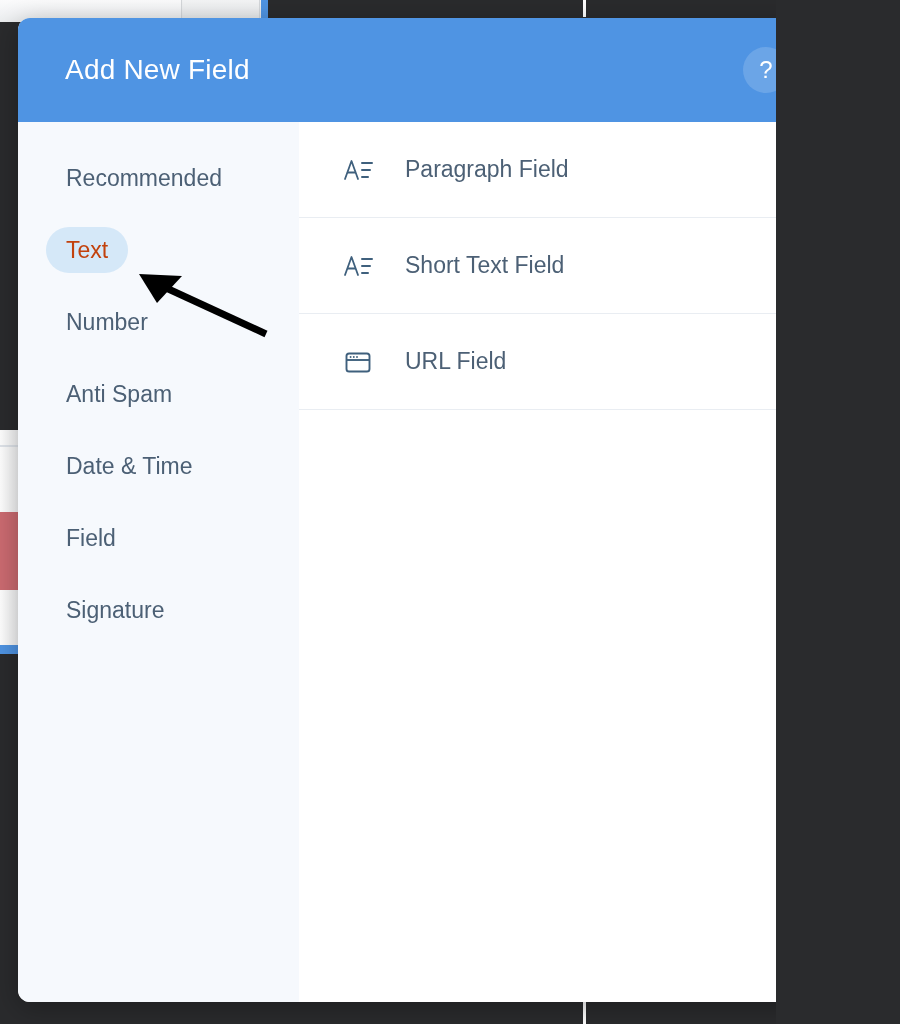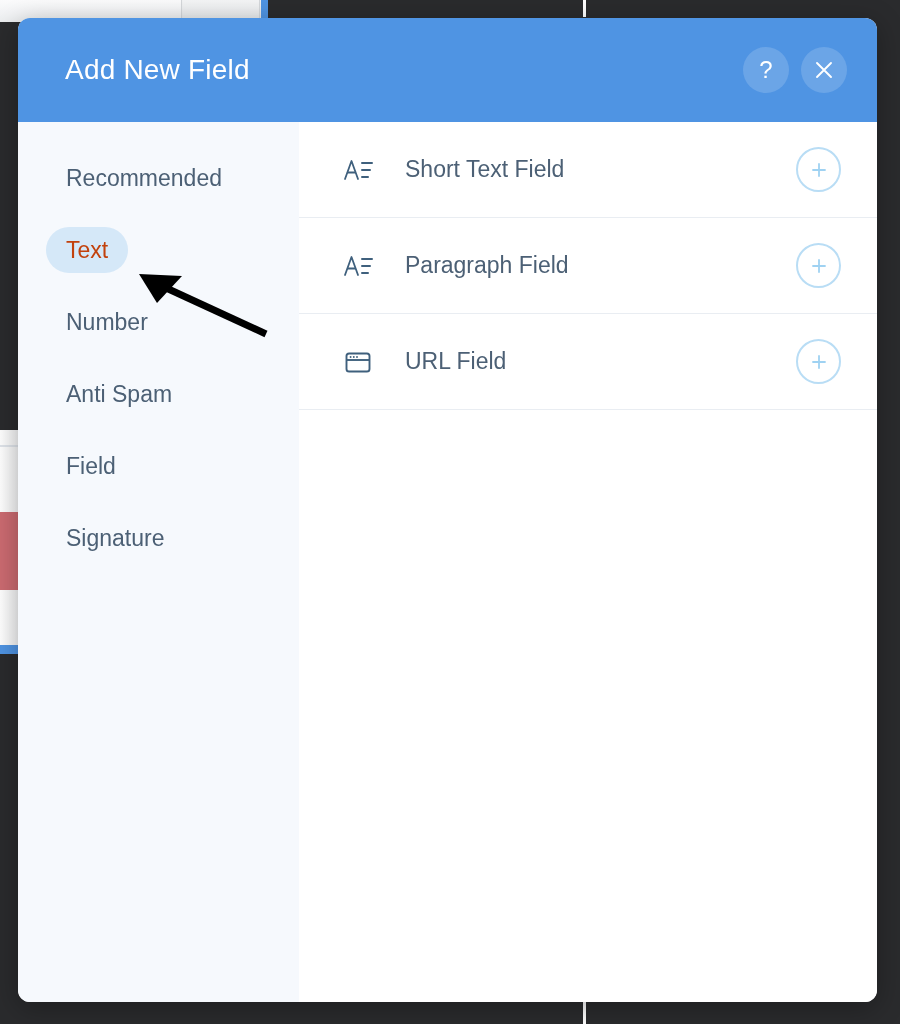--- a/index.html
+++ b/index.html
@@ -7,21 +7,21 @@
     padding: 0;
     width: 900px;
     height: 1024px;
     overflow: hidden;
     font-family: "Liberation Sans", sans-serif;
     background: #2a2b2d;
   }
 
   #root {
     position: relative;
-    width: 900px;
+    width: 776px;
     height: 1024px;
     background: #2a2b2d;
     overflow: hidden;
   }
 
   
   .bg-layer { position: absolute; inset: 0; }
 
   .bg-browser-chrome {
     position: absolute;
@@ -304,20 +304,25 @@
           </span>
         </div>
 
         <div class="side-item">
           <span class="pill">
             <span class="label">Anti Spam</span>
           </span>
         </div>
 
 
+        <div class="side-item">
+          <span class="pill">
+            <span class="label">Date &amp; Time</span>
+          </span>
+        </div>
 
         <div class="side-item">
           <span class="pill">
             <span class="label">Field</span>
           </span>
         </div>
 
 
         <div class="side-item">
           <span class="pill">
@@ -332,41 +337,41 @@
         <div class="field-row">
           <span class="field-icon">
             <svg width="30" height="26" viewBox="0 0 30 26">
               <path d="M2 22 L8.5 4 L15 22" stroke="#3f607d" stroke-width="1.8" fill="none" stroke-linecap="round" stroke-linejoin="round"></path>
               <path d="M4.8 15.5 L12.2 15.5" stroke="#3f607d" stroke-width="1.8" stroke-linecap="round"></path>
               <path d="M19 6 L29 6" stroke="#3f607d" stroke-width="2" stroke-linecap="round"></path>
               <path d="M19 13 L27 13" stroke="#3f607d" stroke-width="2" stroke-linecap="round"></path>
               <path d="M19 20 L25 20" stroke="#3f607d" stroke-width="2" stroke-linecap="round"></path>
             </svg>
           </span>
-          <span class="field-label">Short Text Field</span>
+          <span class="field-label">Paragraph Field</span>
           <span class="add-btn">
             <span>
               <svg width="20" height="20" viewBox="0 0 20 20">
                 <path d="M10 4 L10 16 M4 10 L16 10" stroke="#9fd2f2" stroke-width="1.8" stroke-linecap="round"></path>
               </svg>
             </span>
           </span>
         </div>
 
         <div class="field-row">
           <span class="field-icon">
             <svg width="30" height="26" viewBox="0 0 30 26">
               <path d="M2 22 L8.5 4 L15 22" stroke="#3f607d" stroke-width="1.8" fill="none" stroke-linecap="round" stroke-linejoin="round"></path>
               <path d="M4.8 15.5 L12.2 15.5" stroke="#3f607d" stroke-width="1.8" stroke-linecap="round"></path>
               <path d="M19 6 L29 6" stroke="#3f607d" stroke-width="2" stroke-linecap="round"></path>
               <path d="M19 13 L27 13" stroke="#3f607d" stroke-width="2" stroke-linecap="round"></path>
               <path d="M19 20 L25 20" stroke="#3f607d" stroke-width="2" stroke-linecap="round"></path>
             </svg>
           </span>
-          <span class="field-label">Paragraph Field</span>
+          <span class="field-label">Short Text Field</span>
           <span class="add-btn">
             <span>
               <svg width="20" height="20" viewBox="0 0 20 20">
                 <path d="M10 4 L10 16 M4 10 L16 10" stroke="#9fd2f2" stroke-width="1.8" stroke-linecap="round"></path>
               </svg>
             </span>
           </span>
         </div>
 
         <div class="field-row">

